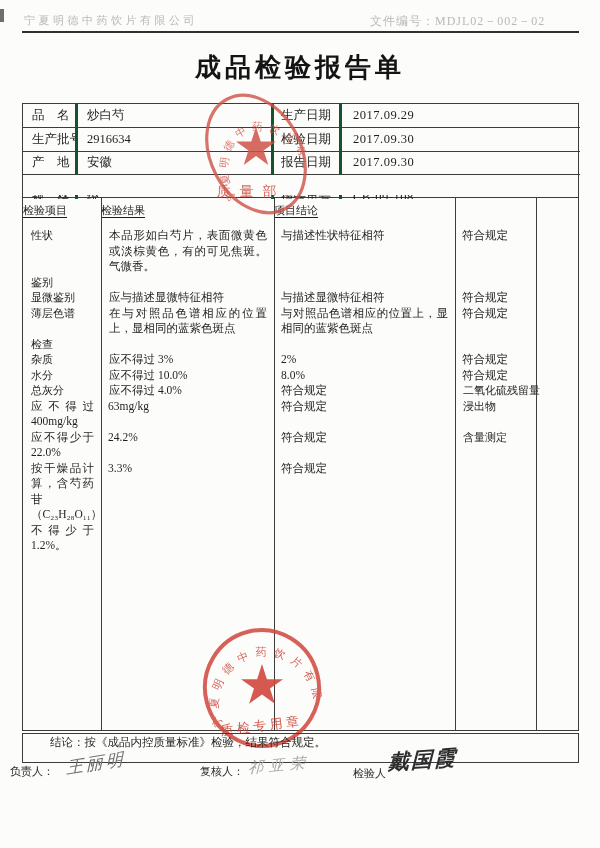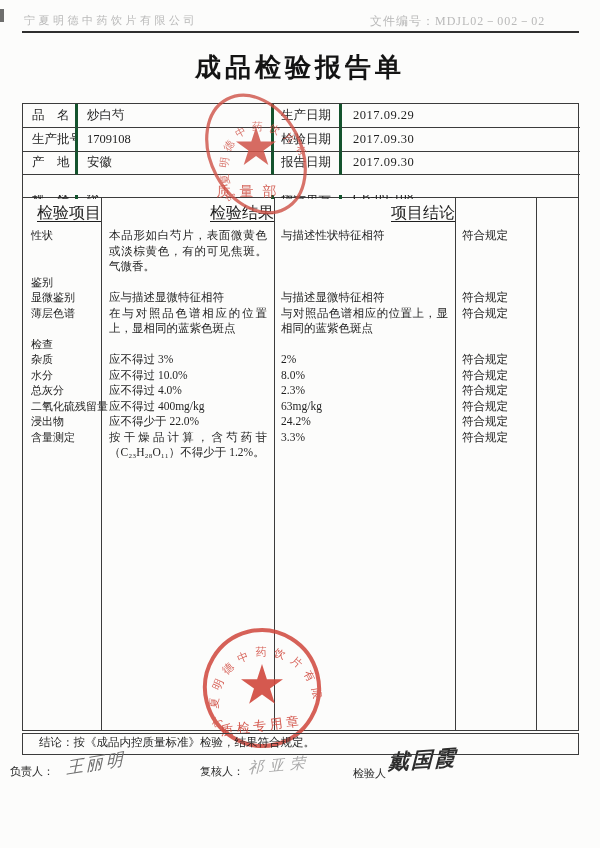--- a/index.html
+++ b/index.html
@@ -29,34 +29,34 @@
   .info-cell.v2 { padding-left:11px; letter-spacing:.5px; }
   .info-cell.l2 { padding-left:7px; }
 
   
   .main-table { position:absolute; left:22px; top:198px; width:557px; height:533px;
                 border:1px solid #3c3c3c; border-top:none; }
   .vline { position:absolute; top:0; bottom:0; width:1px; background:#3c3c3c; }
   .vline.v1 { left:78px; } .vline.v2 { left:251px; } .vline.v3 { left:432px; } .vline.v4 { left:513px; }
 
   .mt-header { display:grid; grid-template-columns:78px 173px 181px 81px; height:24px; padding-top:5px; }
-  .mt-header .hcell { text-align:right; font-size:16px; }
+  .mt-header .hcell { text-align:left; font-size:11px; }
   .mt-header .hcell span { text-decoration:underline; text-underline-offset:3px; }
 
   .mt-body { display:grid; grid-template-columns:78px 173px 181px 81px; padding-top:6px;
              font-size:11.5px; line-height:15.5px; }
   .cell { padding:0 5px 0 8px; }
   .cell.item { font-size:11px; white-space:nowrap; padding-left:8px; }
   .cell.std  { text-align:justify; padding-right:7px; }
   .cell.res  { text-align:justify; padding-left:7px; padding-right:7px; }
   .cell.con  { padding-left:7px; white-space:nowrap; }
 
   
-  .conclusion-box { position:absolute; left:22px; top:733px; width:557px; height:22px;
-                    border:1px solid #3c3c3c; font-size:11.5px; line-height:16px; padding-left:16px; }
+  .conclusion-box { position:absolute; left:22px; top:733px; width:557px; height:30px;
+                    border:1px solid #3c3c3c; font-size:11.5px; line-height:16px; padding-left:27px; }
 
   
   .sig-label { position:absolute; font-size:11px; color:#2a2a2a; }
   .sig-lead-label { left:10px;  top:764px; }
   .sig-review-label { left:200px; top:764px;text-align:center; }
   .sig-inspector-label { left:353px; top:766px; }
   .sig-script { position:absolute; font-style:italic; white-space:nowrap; }
   .sig-lead { left:66px; top:752px; font-size:17px; color:#6f6f6f; transform:rotate(-9deg) skewX(-8deg); letter-spacing:3px; }
   .sig-review { left:248px; top:756px; font-size:15px; color:#a9a9a9; transform:rotate(-5deg) skewX(-6deg); letter-spacing:6px; }
   .sig-inspector { left:388px; top:746px; font-size:21px; font-weight:600; color:#2d2d2d; transform:rotate(-4deg) skewX(-5deg); letter-spacing:2px; }
@@ -78,21 +78,21 @@
   <div class="hdr-rule"></div>
 
   <div class="doc-title">成品检验报告单</div>
 
   <div class="info-table">
       <div class="info-cell">品　名</div>
       <div class="info-cell">炒白芍</div>
       <div class="info-cell l2">生产日期</div>
       <div class="info-cell v2 last-col">2017.09.29</div>
       <div class="info-cell">生产批号</div>
-      <div class="info-cell">1709108</div>
+      <div class="info-cell">2916634</div>
       <div class="info-cell l2">检验日期</div>
       <div class="info-cell v2 last-col">2017.09.30</div>
       <div class="info-cell">产　地</div>
       <div class="info-cell">安徽</div>
       <div class="info-cell l2">报告日期</div>
       <div class="info-cell v2 last-col">2017.09.30</div>
       <div class="info-cell last-row">规　格</div>
       <div class="info-cell last-row">统</div>
       <div class="info-cell l2 last-row">报告单号</div>
       <div class="info-cell v2 last-col last-row">CB-09-108</div>
@@ -132,21 +132,20 @@
         <div class="cell item">杂质</div>
         <div class="cell std">应不得过 3%</div>
         <div class="cell res">2%</div>
         <div class="cell con">符合规定</div>
         <div class="cell item">水分</div>
         <div class="cell std">应不得过 10.0%</div>
         <div class="cell res">8.0%</div>
         <div class="cell con">符合规定</div>
         <div class="cell item">总灰分</div>
         <div class="cell std">应不得过 4.0%</div>
-        <div class="cell res">2.3%</div>
         <div class="cell con">符合规定</div>
         <div class="cell item">二氧化硫残留量</div>
         <div class="cell std">应不得过 400mg/kg</div>
         <div class="cell res">63mg/kg</div>
         <div class="cell con">符合规定</div>
         <div class="cell item">浸出物</div>
         <div class="cell std">应不得少于 22.0%</div>
         <div class="cell res">24.2%</div>
         <div class="cell con">符合规定</div>
         <div class="cell item">含量测定</div>

